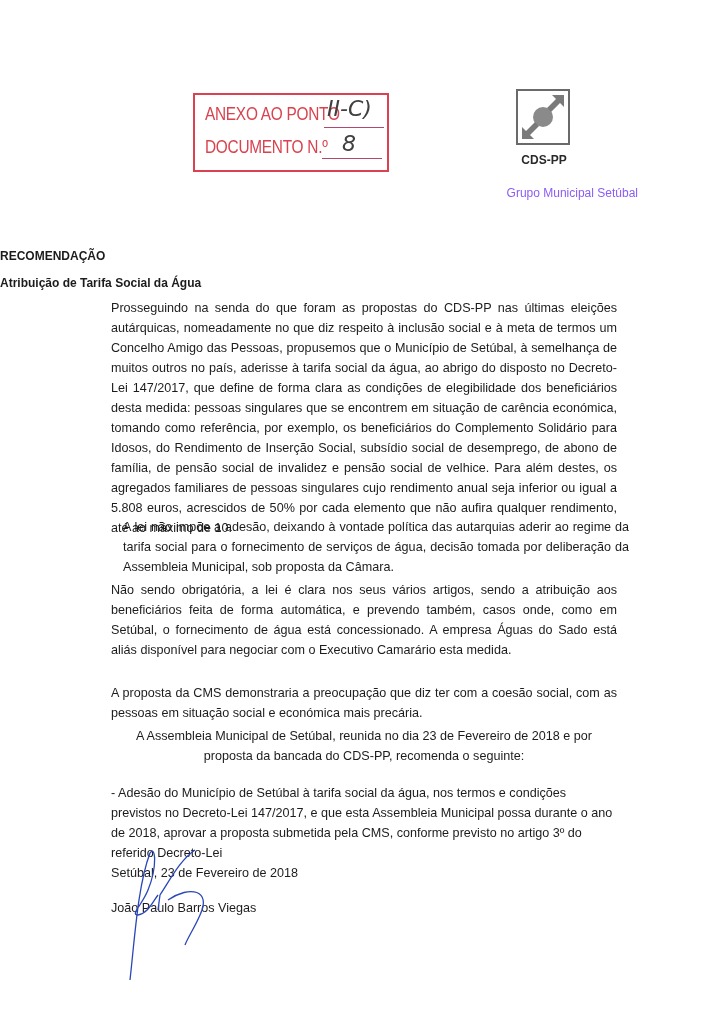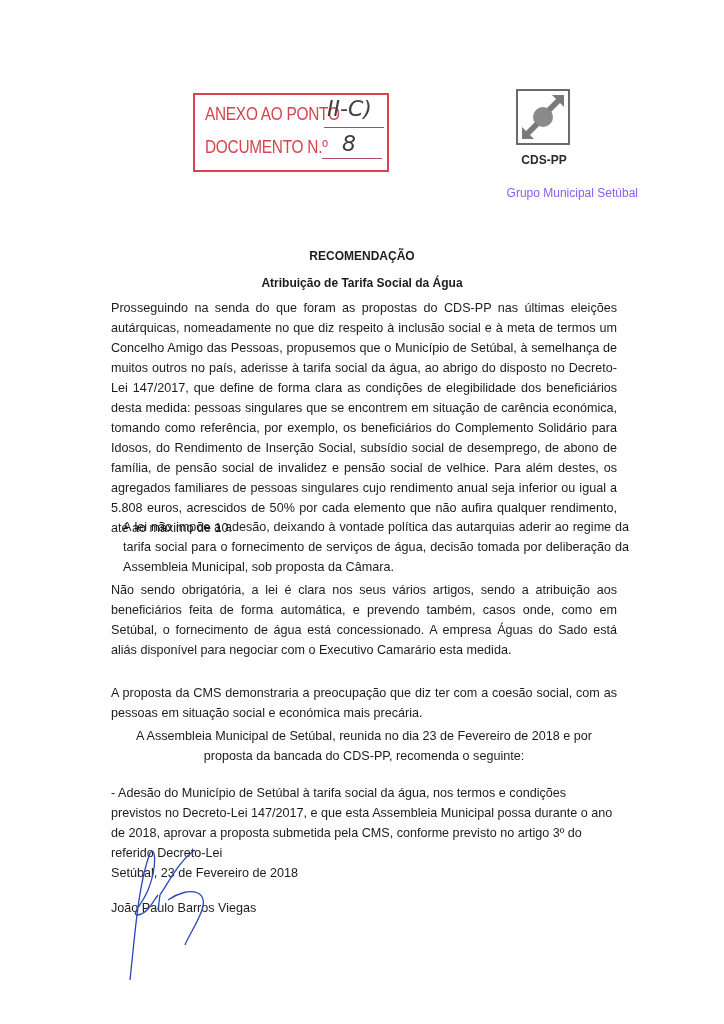--- a/index.html
+++ b/index.html
@@ -17,21 +17,21 @@
     .hand.h1 { left: 132px; top: 1px; font-size: 22px; }
     .hand.h2 { left: 147px; top: 36px; font-size: 22px; }
     .uline { position: absolute; height: 1px; background: #b04a6a; }
     .uline.u1 { left: 129px; top: 32px; width: 60px; }
     .uline.u2 { left: 127px; top: 63px; width: 60px; }
 
     .logo { position: absolute; left: 516px; top: 89px; width: 54px; height: 56px; border: 2px solid #6a6a6a; box-sizing: border-box; }
     .logo-caption { position: absolute; left: 502px; top: 153px; width: 84px; text-align: center; font-size: 12px; font-weight: bold; color: #2a2a2a; }
     .group { position: absolute; right: 86px; top: 186px; font-size: 12px; color: #8b5cf6; }
 
-    .title { position: absolute; left: 0; width: 724px; text-align: center; font-weight: bold; font-size: 12px; }
+    .title { position: absolute; left: 0; width: 724px; font-weight: bold; font-size: 12px; }
     .title.t1 { top: 249px; }
     .title.t2 { top: 276px; }
 
     .body-text { position: absolute; left: 111px; width: 506px; font-size: 12.6px; line-height: 20px; text-align: justify; }
     .p1 { top: 298px; }
     .p2 { top: 517px; margin-left: 12px; }
     .p3 { top: 580px; }
     .p4 { top: 683px; }
     .p5 { top: 726px; text-align: center; }
     .p6 { top: 783px; text-align: left; }

